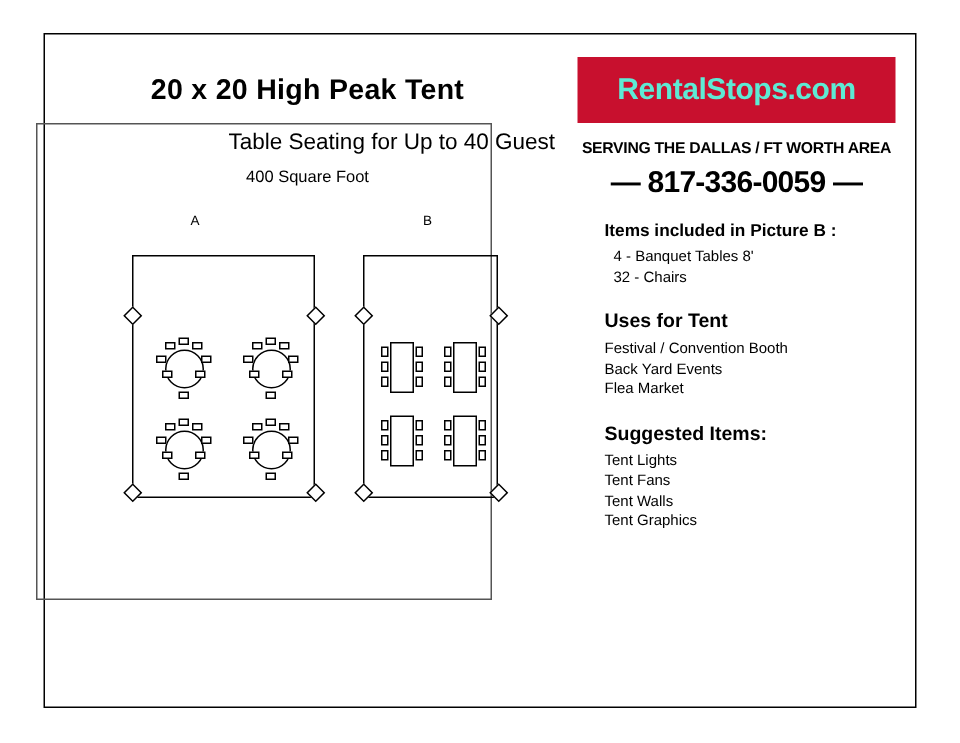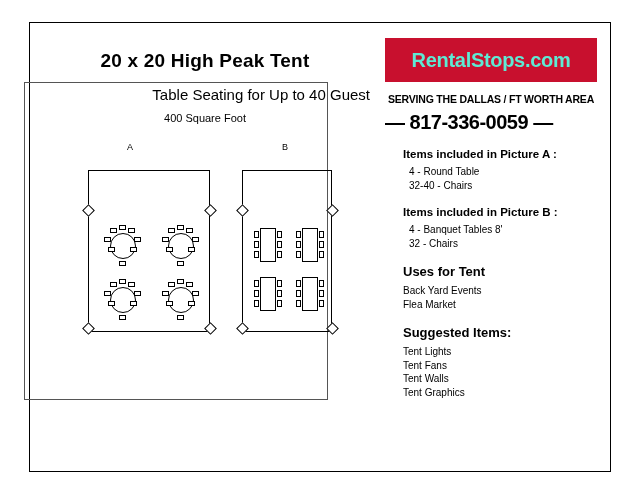--- a/index.html
+++ b/index.html
@@ -158,20 +158,21 @@
   #serving-line {
     margin-top: 11px;
     text-align: center;
     font-size: 10.5px;
     font-weight: bold;
     letter-spacing: -0.2px;
     width: 212px;
   }
   #phone-line {
     margin-top: 6px;
+    text-align: center;
     font-size: 20px;
     font-weight: bold;
     letter-spacing: -0.5px;
     width: 212px;
   }
   .sect {
     margin-top: 14px;
     padding-left: 18px;
   }
   .sect-head {
@@ -295,34 +296,30 @@
   <div class="bq-chair" style="left:319px; top:290px;"></div>
   <div class="bq-chair" style="left:319px; top:300px;"></div>
 
   <div id="right-col">
     <div id="logo-box">
       <span id="logo-text">RentalStops.com</span>
     </div>
     <div id="serving-line">SERVING THE DALLAS / FT WORTH AREA</div>
     <div id="phone-line">— 817-336-0059 —</div>
 
-    <div class="sect">
-      <div class="sect-head">Items included in Picture A :</div>
-      <div class="sect-item">4 - Round Table</div>
-      <div class="sect-item">32-40 - Chairs</div>
-    </div>
 
     <div class="sect">
       <div class="sect-head">Items included in Picture B :</div>
       <div class="sect-item">4 - Banquet Tables 8'</div>
       <div class="sect-item">32 - Chairs</div>
     </div>
 
     <div class="sect">
       <div class="sect-head big">Uses for Tent</div>
+      <div class="sect-item nopad">Festival / Convention Booth</div>
       <div class="sect-item nopad">Back Yard Events</div>
       <div class="sect-item nopad">Flea Market</div>
     </div>
 
     <div class="sect">
       <div class="sect-head big">Suggested Items:</div>
       <div class="sect-item nopad">Tent Lights</div>
       <div class="sect-item nopad">Tent Fans</div>
       <div class="sect-item nopad">Tent Walls</div>
       <div class="sect-item nopad">Tent Graphics</div>

